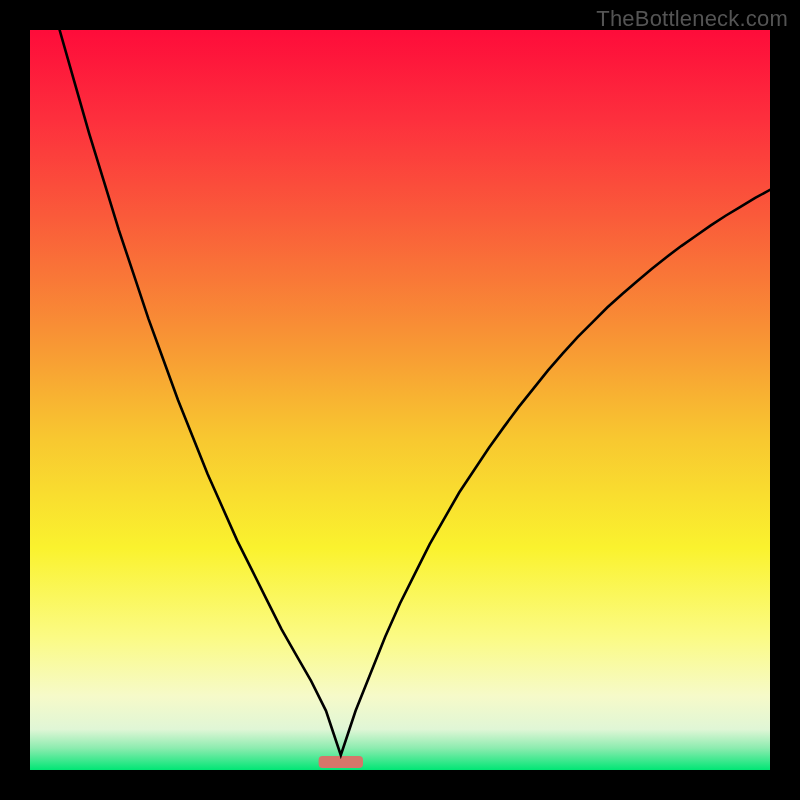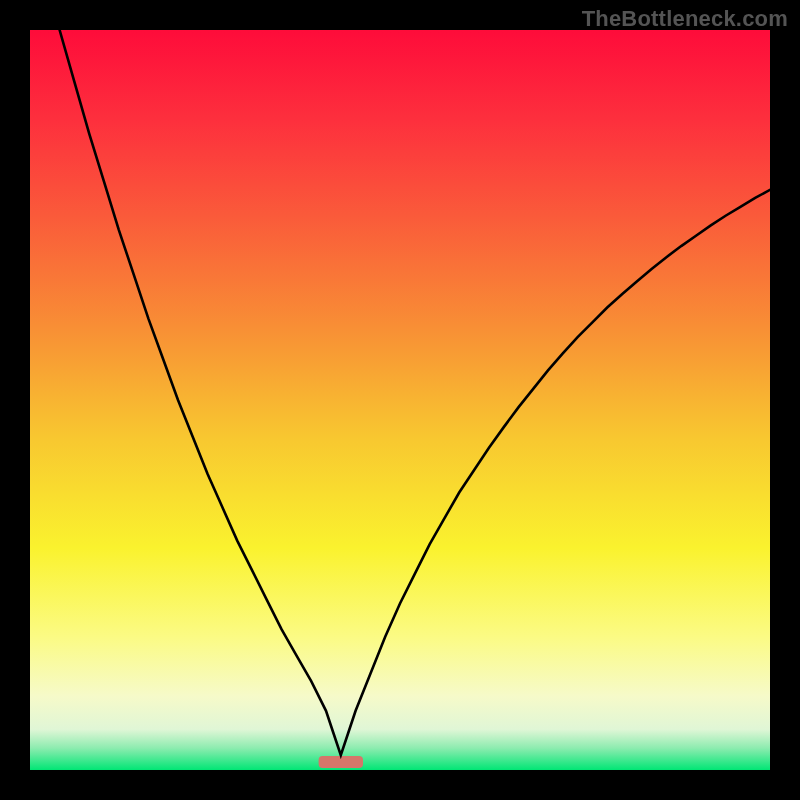--- a/index.html
+++ b/index.html
@@ -24,21 +24,21 @@
     width: 740px;
     height: 740px;
     overflow: hidden;
   }
   .watermark {
     position: absolute;
     top: 6px;
     right: 12px;
     color: #545454;
     font-size: 22px;
-    font-weight: 700;
+    font-weight: 400;
     letter-spacing: 0.2px;
     z-index: 20;
     user-select: none;
   }
   svg { display: block; }
 </style>
 </head>
 <body>
 
 <div class="frame">

